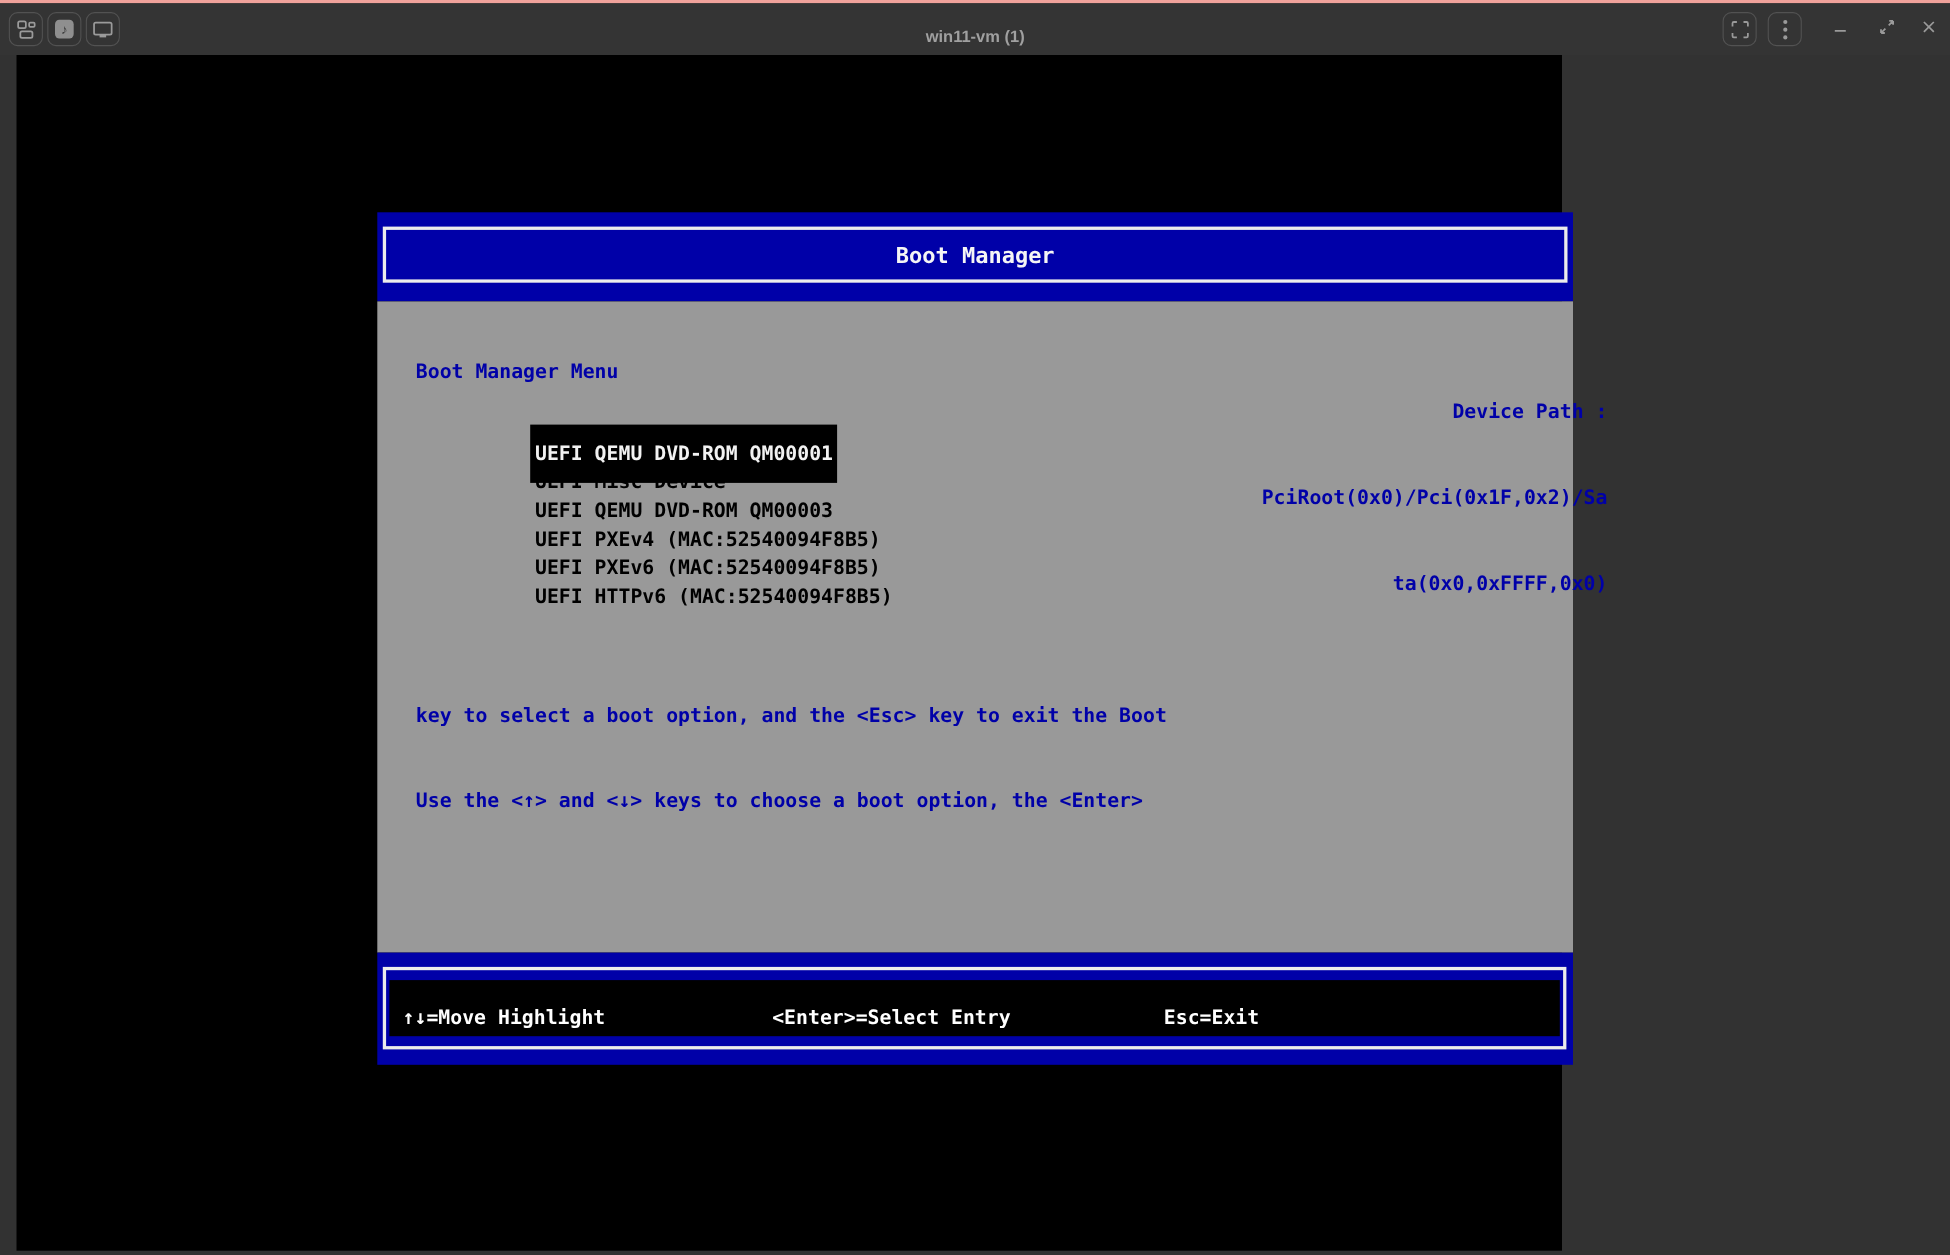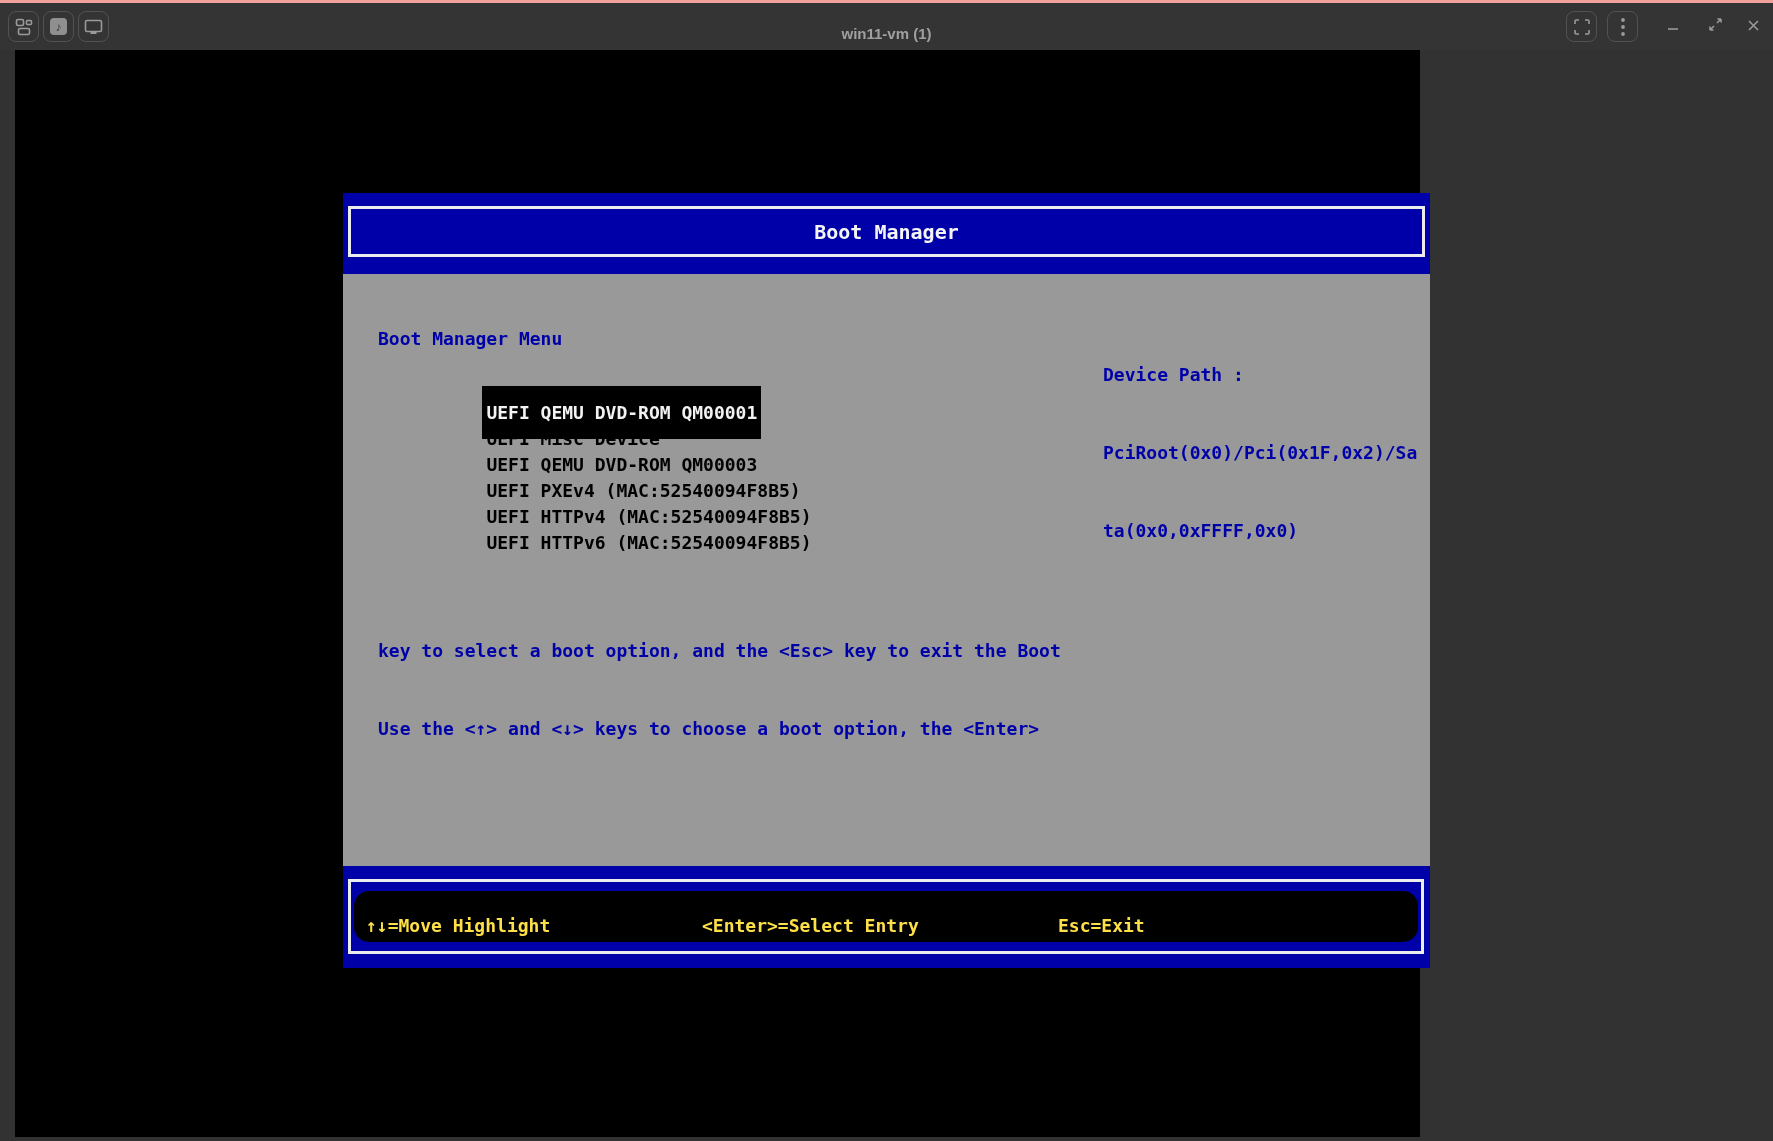--- a/index.html
+++ b/index.html
@@ -60,29 +60,29 @@
     display:flex; align-items:center; justify-content:center;
     color:#f5f5f5; font-size:20px;
   }
   .uefi-main { position:relative; height:592px; background:#999999; color:#000; }
   .menu-heading { position:absolute; left:35px; top:52px; color:#0000A8; }
   .boot-list { position:absolute; left:31px; top:100px; }
   .boot-option { height:26px; line-height:26px; white-space:pre; }
   .boot-option .label { padding:16px 4px; color:#000; }
   .boot-option.selected .label { background:#000000; color:#f2f2f2; }
   .help-block { position:absolute; left:35px; top:312px; color:#0000A8; white-space:pre; }
-  .device-path { position:absolute; left:760px; top:36px; color:#0000A8; white-space:pre; }
+  .device-path { position:absolute; left:804px; top:36px; color:#0000A8; white-space:pre;text-align:right; }
   .uefi-footer { position:relative; height:102px; background:#0000A8; }
   .uefi-footer-border {
     position:absolute; left:5px; right:6px; top:13px; height:75px;
     border:3px solid #ececec;
   }
   .footer-black {
     position:absolute; left:3px; right:3px; top:9px; height:51px;
-    background:#000000; color:#fde047;border-radius:15px;
+    background:#000000; color:#ffffff;
   }
   .footer-hint { position:absolute; top:22px; height:26px; line-height:26px; white-space:pre; }
   .hint-move { left:12px; }
   .hint-select { left:348px; }
   .hint-exit { left:704px; }
 </style>
 </head>
 <body>
 
 <div class="top-accent"></div>
@@ -174,21 +174,21 @@
         <div class="boot-option">
           <span class="label">UEFI Misc Device</span>
         </div>
         <div class="boot-option">
           <span class="label">UEFI QEMU DVD-ROM QM00003</span>
         </div>
         <div class="boot-option">
           <span class="label">UEFI PXEv4 (MAC:52540094F8B5)</span>
         </div>
         <div class="boot-option">
-          <span class="label">UEFI HTTPv4 (MAC:52540094F8B5)</span>
+          <span class="label">UEFI PXEv6 (MAC:52540094F8B5)</span>
         </div>
         <div class="boot-option">
           <span class="label">UEFI HTTPv6 (MAC:52540094F8B5)</span>
         </div>
       </div>
 
       <div class="help-block">
         <div>key to select a boot option, and the &lt;Esc&gt; key to exit the Boot</div>
         <div>Use the &lt;↑&gt; and &lt;↓&gt; keys to choose a boot option, the &lt;Enter&gt;</div>
       </div>

